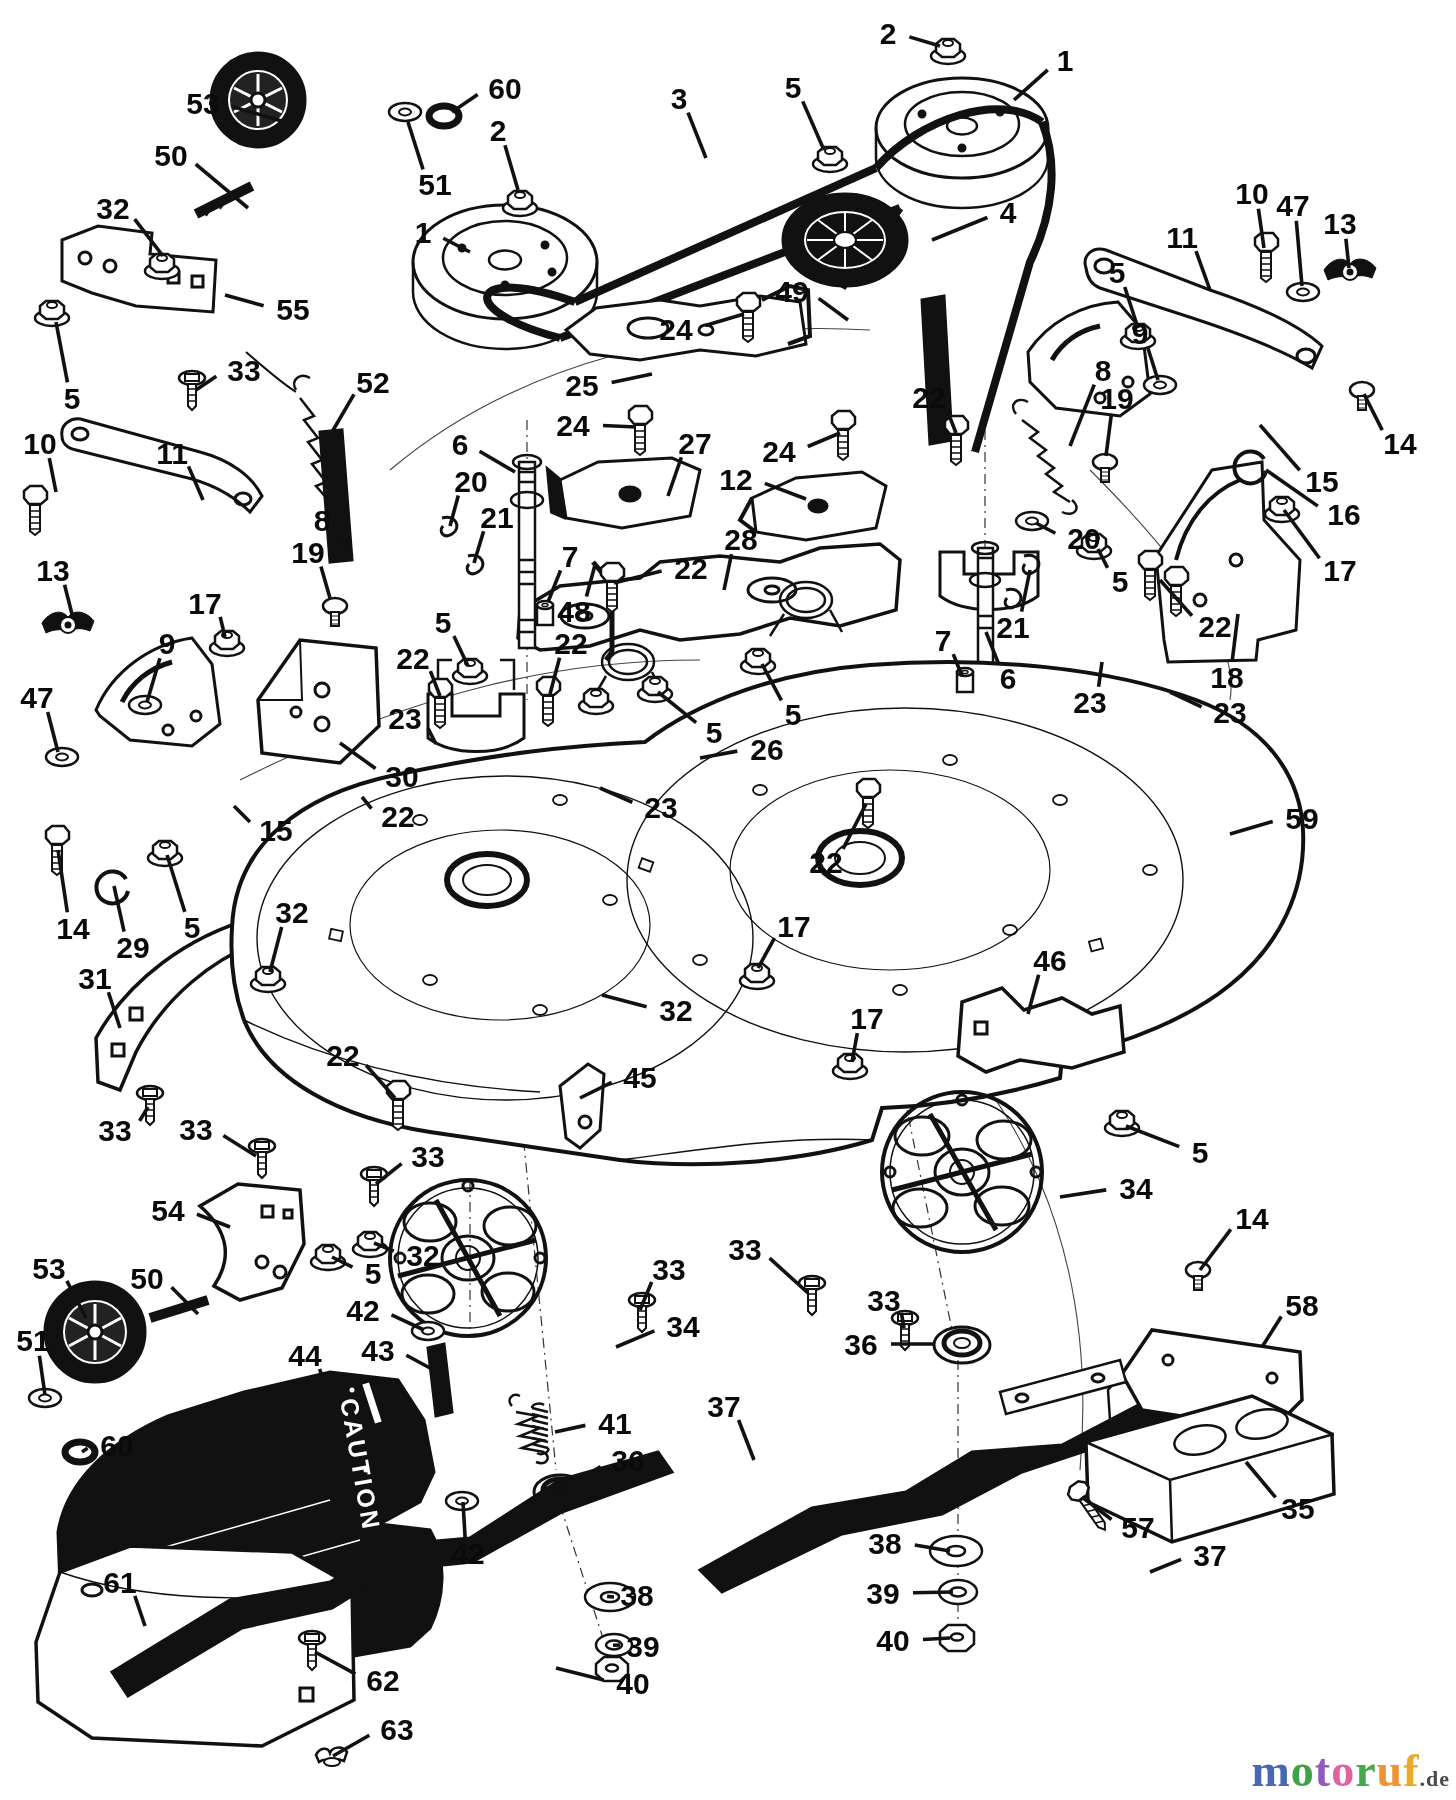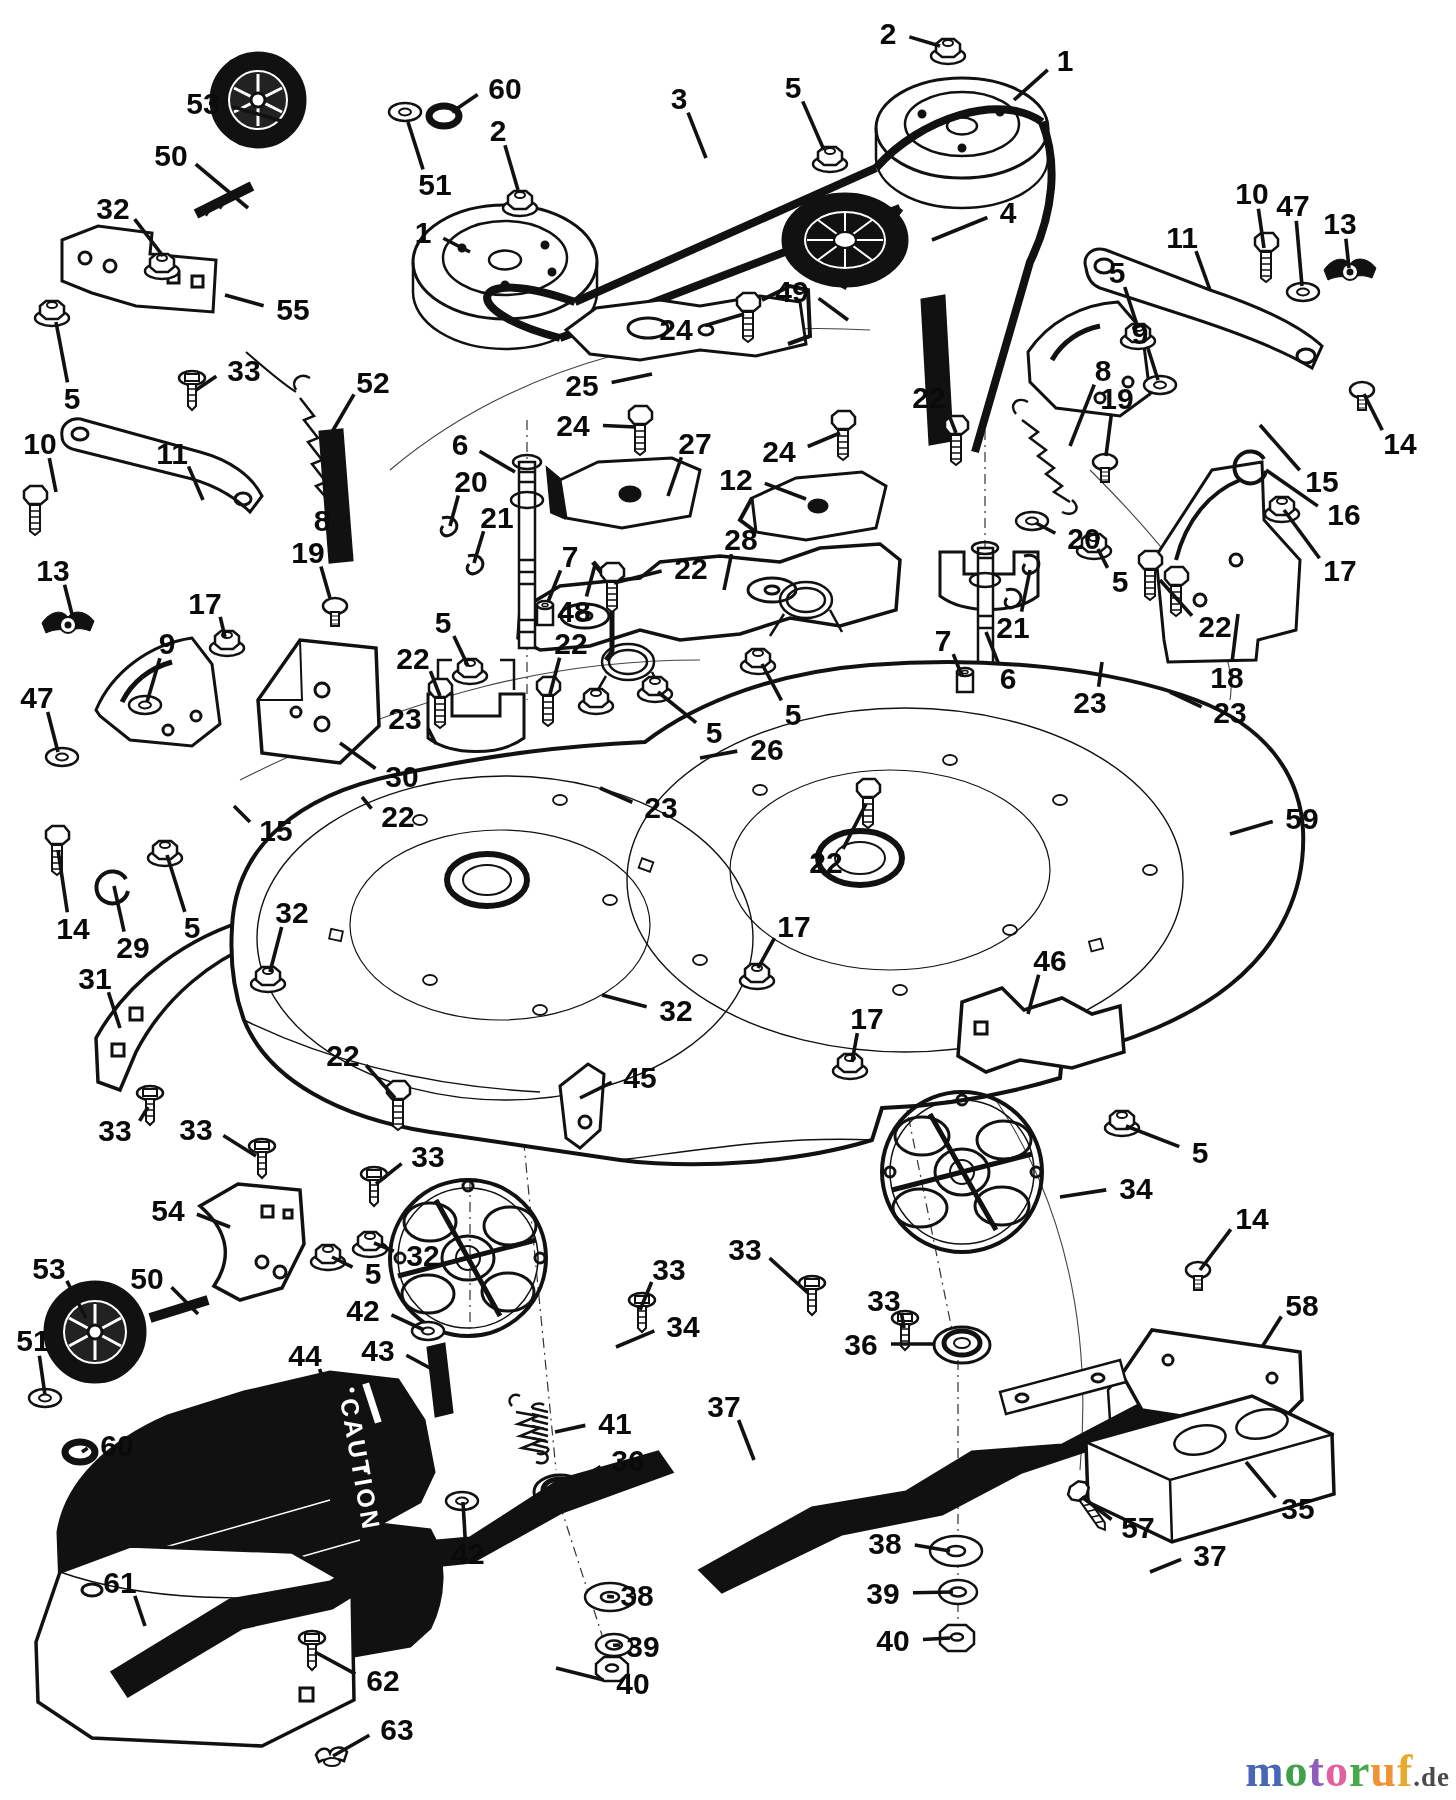--- a/index.html
+++ b/index.html
@@ -3,21 +3,21 @@
 <meta charset="utf-8">
 <style>
   html,body{margin:0;padding:0;background:#fff;}
   #stage{position:relative;width:1456px;height:1800px;background:#ffffff;overflow:hidden;
          font-family:"Liberation Sans",sans-serif;}
   #art{position:absolute;left:0;top:0;}
   .callout-text{font-family:"Liberation Sans",sans-serif;font-weight:bold;fill:#0a0a0a;}
   #watermark{position:absolute;right:6px;bottom:6px;
              font-family:"Liberation Serif",serif;font-weight:bold;
              font-size:46px;letter-spacing:1px;user-select:none;line-height:1;}
-  #watermark .suffix{font-size:27px;font-weight:bold;}
+  #watermark .suffix{font-size:22px;font-weight:bold;}
 </style>
 </head>
 <body>
 
 <div id="stage">
   <svg id="art" width="1456" height="1800" viewBox="0 0 1456 1800">
     <defs>
       <g id="f-nut">
         <ellipse cx="0" cy="6" rx="17" ry="8" fill="#fff" stroke="#111" stroke-width="2.5"></ellipse>
         <path d="M-12 -6 L-6 -11 L6 -11 L12 -6 L12 2 L6 7 L-6 7 L-12 2 Z" fill="#fff" stroke="#111" stroke-width="2.5"></path>

